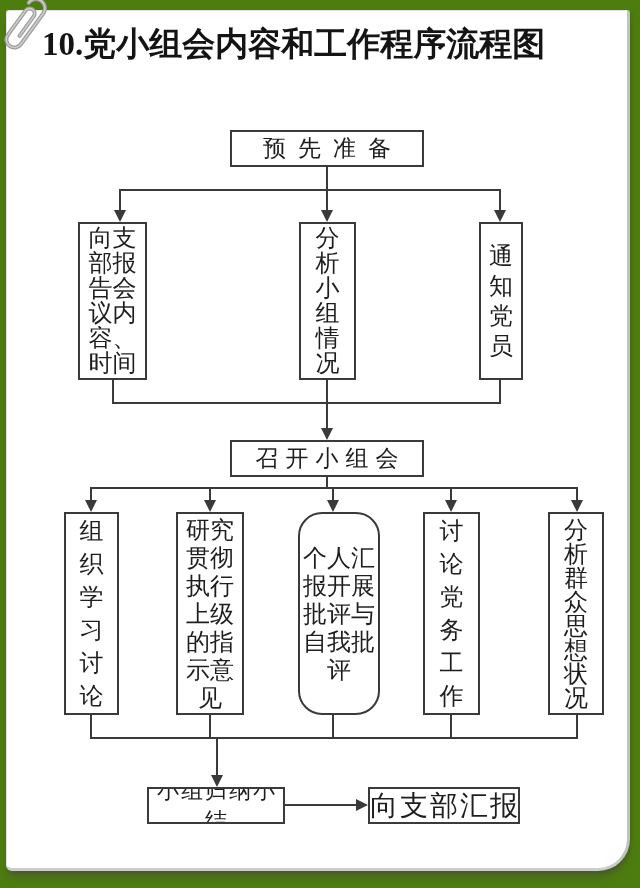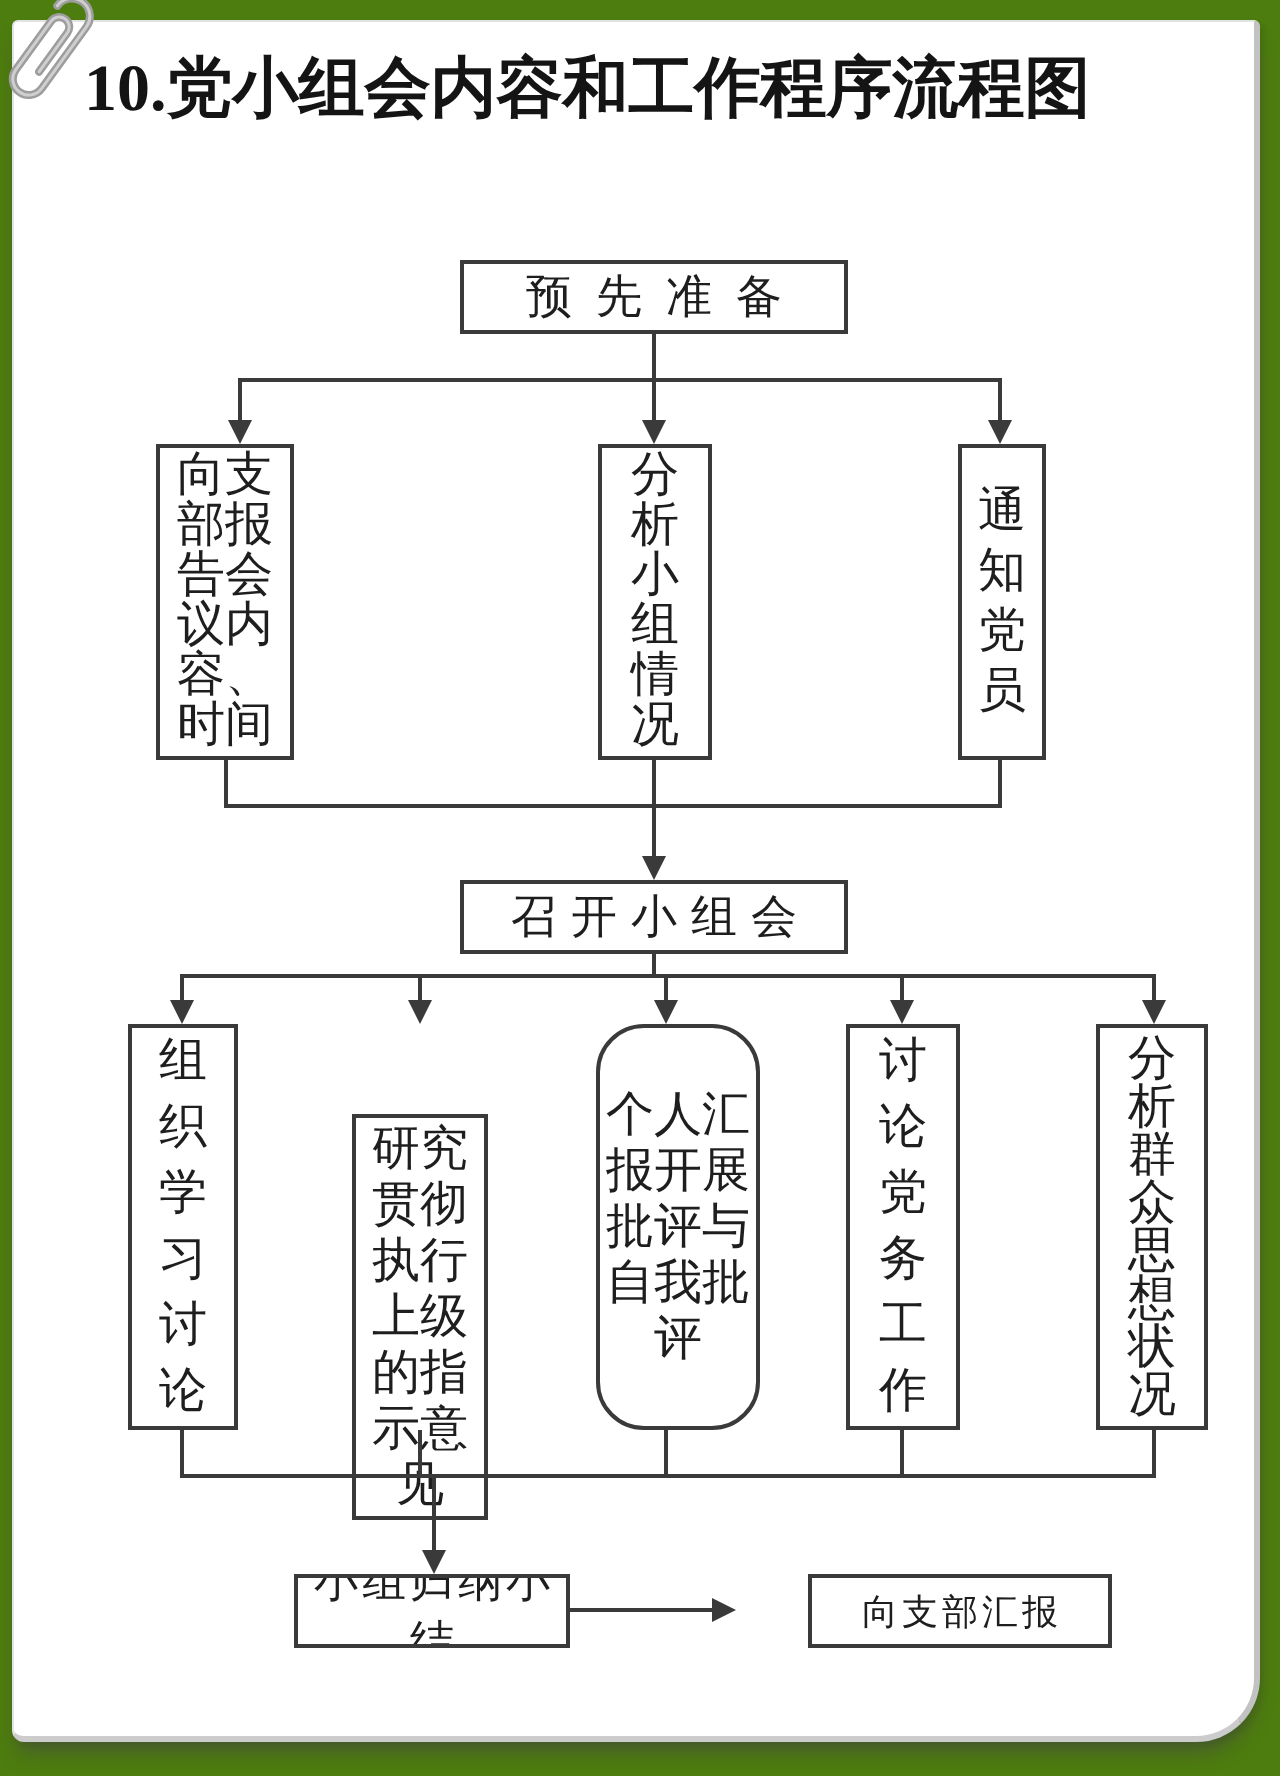--- a/index.html
+++ b/index.html
@@ -20,26 +20,26 @@
   .hbox .ls12{letter-spacing:12px;margin-right:-12px;}
   .hbox .ls7{letter-spacing:7px;margin-right:-7px;}
   .hbox .ls2{letter-spacing:2px;margin-right:-2px;}
   .vtxt{display:inline-block;word-break:break-word;}
   #box-prepare{left:230px;top:130px;width:194px;height:37px;}
   #box-report{left:78px;top:222px;width:69px;height:158px;line-height:25px;}
   #box-analyze{left:299px;top:222px;width:57px;height:158px;line-height:25px;padding:13px 5px;}
   #box-notify{left:479px;top:222px;width:44px;height:158px;line-height:30px;}
   #box-hold{left:230px;top:440px;width:194px;height:37px;}
   #box-study{left:64px;top:512px;width:55px;height:203px;line-height:33px;padding:0 3px;}
-  #box-implement{left:176px;top:512px;width:68px;height:203px;line-height:28px;margin-top:45px;}
+  #box-implement{left:176px;top:512px;width:68px;height:203px;line-height:28px;}
   #box-personal{left:298px;top:512px;width:82px;height:203px;line-height:28px;border-radius:24px;}
   #box-discuss{left:423px;top:512px;width:57px;height:203px;line-height:33px;padding:0 5px;}
   #box-masses{left:548px;top:512px;width:56px;height:203px;line-height:24px;padding:0 4px;}
   #box-summary{left:147px;top:787px;width:138px;height:37px;font-size:22px;font-family:Liberation Serif, serif;}
-  #box-final{left:368px;top:787px;width:152px;height:37px;font-size:18px;margin-left:36px;}
+  #box-final{left:368px;top:787px;width:152px;height:37px;font-size:28px;}
   
   .hline{position:absolute;height:2px;background:#3a3a3a;}
   .vline{position:absolute;width:2px;background:#3a3a3a;}
   .arr-d{position:absolute;width:0;height:0;border-left:6px solid transparent;
          border-right:6px solid transparent;border-top:12px solid #3a3a3a;}
   .arr-r{position:absolute;width:0;height:0;border-top:6px solid transparent;
          border-bottom:6px solid transparent;border-left:12px solid #3a3a3a;}
 </style>
 </head>
 <body>

